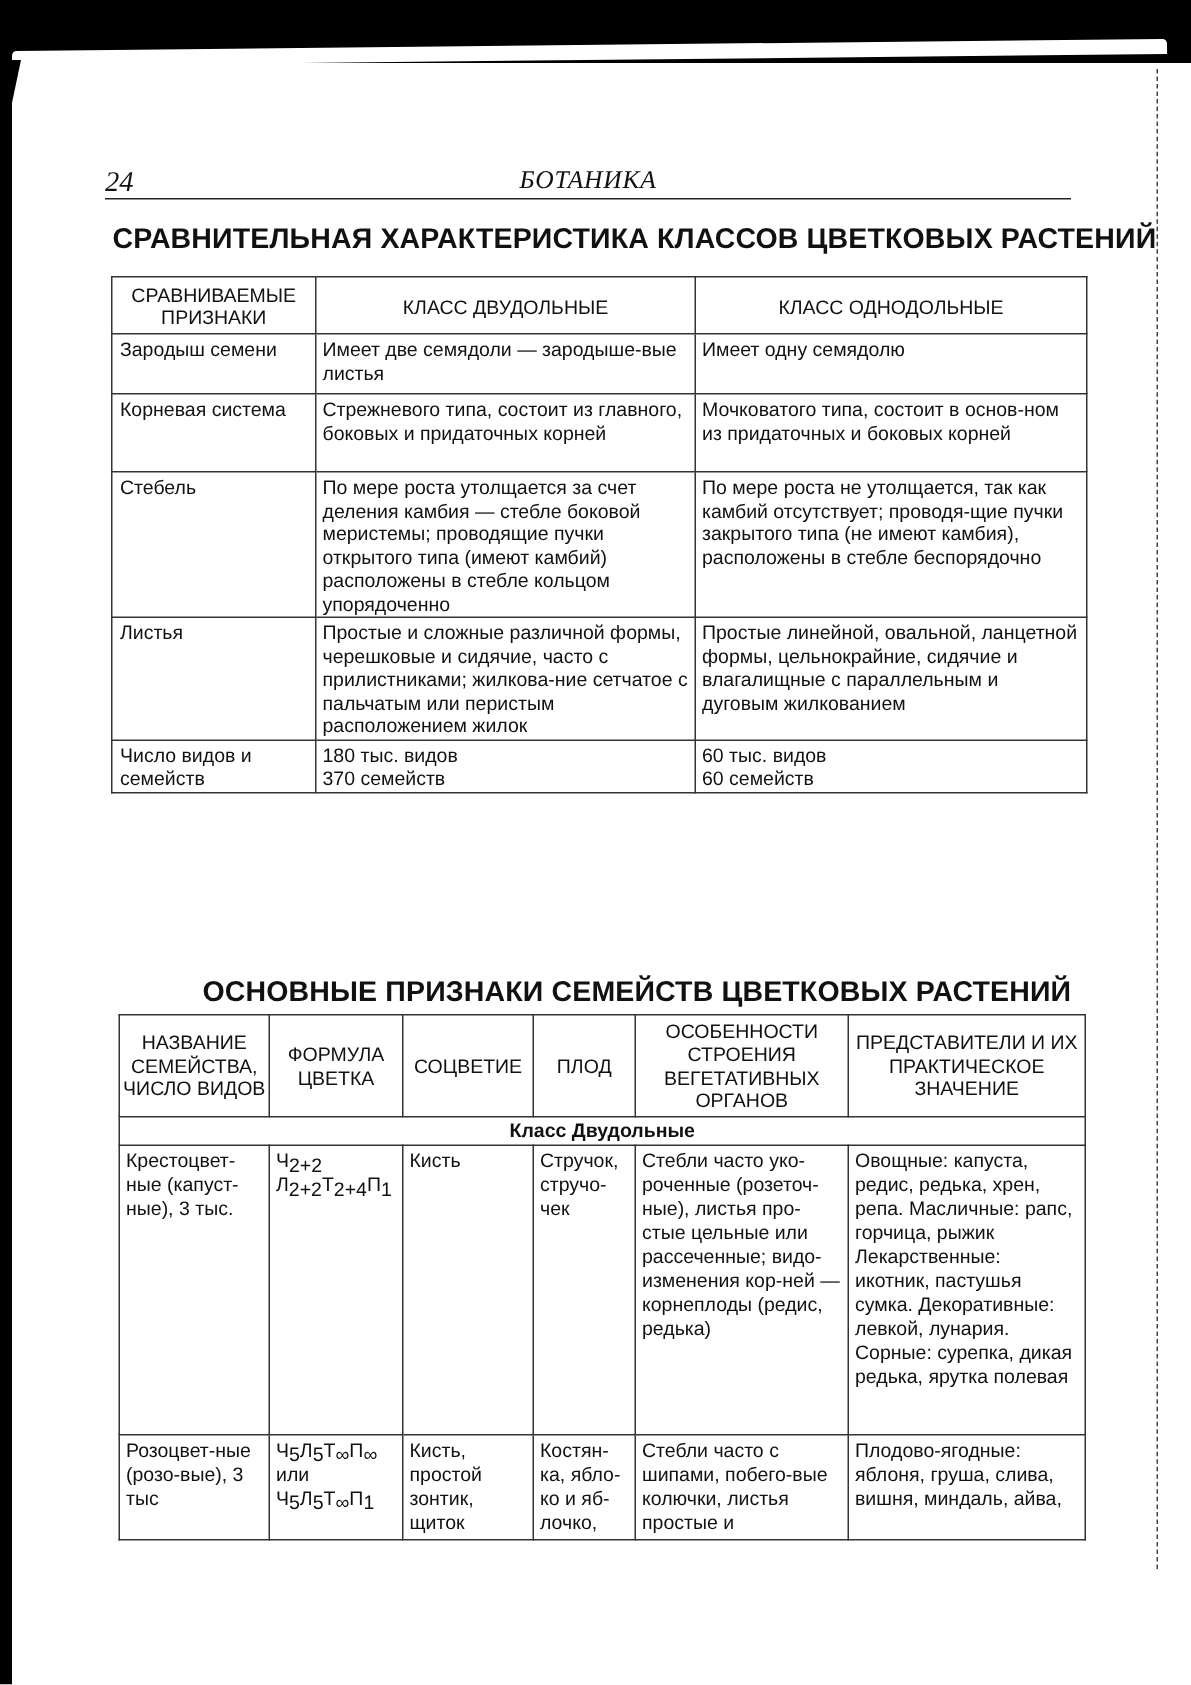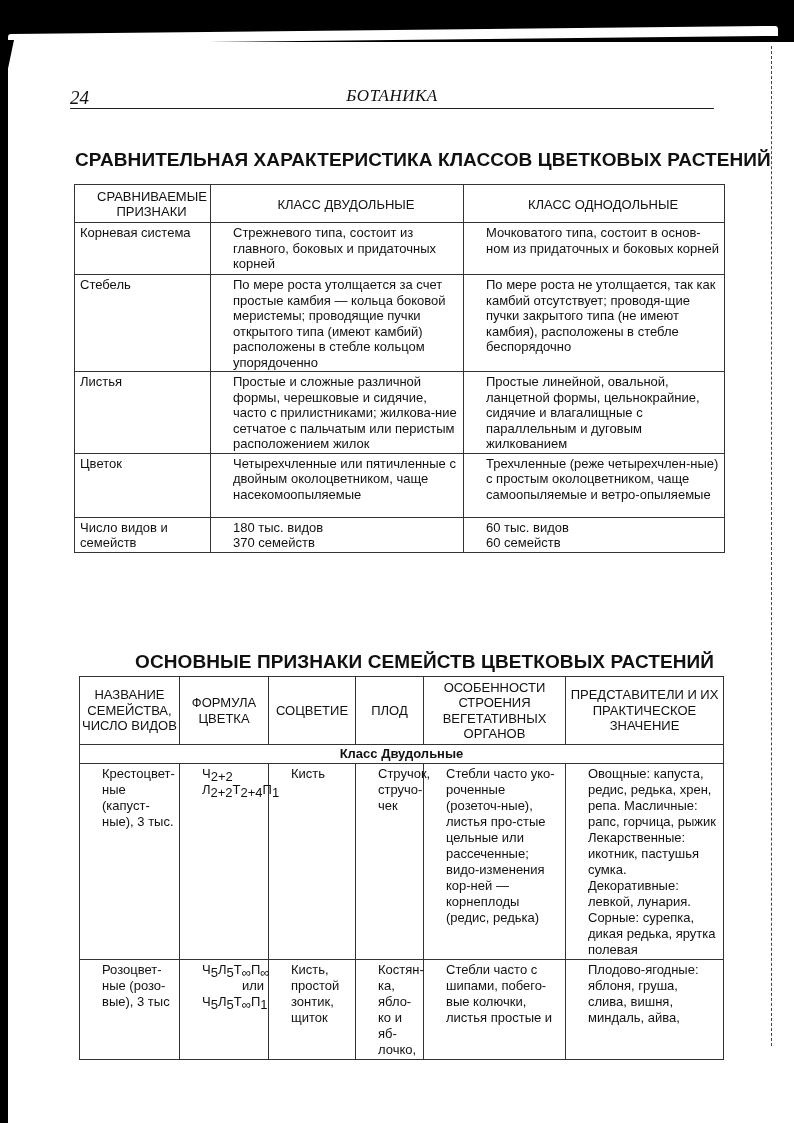--- a/index.html
+++ b/index.html
@@ -21,21 +21,21 @@
     }
     .scan-left-notch {
       position: absolute; left: 0; top: 40px; width: 14px; height: 40px; background: #000;
       clip-path: polygon(0 0, 100% 0, 40% 100%, 0 100%);
     }
     .scan-right-rule {
       position: absolute; left: 771px; top: 46px; width: 1px; height: 1000px;
       border-left: 1px dashed #444;
     }
     .page-header {
-      position: absolute; left: 70px; top: 88px; width: 644px; height: 20px;
+      position: absolute; left: 70px; top: 112px; width: 644px; height: 20px;
       border-bottom: 1.5px solid #222;
     }
     .page-number {
       position: absolute; left: 0; top: 0; font-family: "Liberation Serif", serif;
       font-style: italic; font-size: 19px; line-height: 20px;
     }
     .running-head {
       position: absolute; left: 0; right: 0; top: -2px; text-align: center;
       font-family: "Liberation Serif", serif; font-style: italic; font-size: 17px;
       letter-spacing: 0.5px;
@@ -45,32 +45,32 @@
       white-space: nowrap;
     }
     #title1 { left: 75px; top: 149px; }
     #title2 { left: 135px; top: 651px; }
 
     table {
       position: absolute; border-collapse: collapse; table-layout: fixed;
       font-size: 13px; line-height: 15.5px;
     }
     td, th {
-      border: 1px solid #333; vertical-align: top; padding: 2px 4px 1px 22px;
+      border: 1px solid #333; vertical-align: top; padding: 2px 4px 1px 4px;
       font-weight: normal; text-align: left;
     }
     #table1 { left: 74px; top: 184px; width: 650px; }
     #table1 th { text-align: center; vertical-align: middle; font-size: 13px; line-height: 15px; }
     #table1 td.feat { padding-left: 5px; }
     #table2 { left: 79px; top: 676px; width: 644px; font-size: 13px; line-height: 16px; }
     #table2 th { text-align: center; vertical-align: middle; line-height: 15.5px; padding: 2px 2px; }
     #table2 td.class-row { text-align: center; font-weight: bold; padding: 1px; }
     sub { font-size: 13px; vertical-align: -3px; line-height: 0; }
     .formula-line { display: block; white-space: nowrap; }
-    .formula-or { display: block; text-align: right; }
+    .formula-or { display: block; text-align: left; }
   </style>
 </head>
 <body>
 
 <div class="scan-top"></div>
 <div class="scan-top-edge"></div>
 <div class="scan-left"></div>
 <div class="scan-left-notch"></div>
 <div class="scan-right-rule"></div>
 
@@ -88,39 +88,39 @@
       <col style="width:261px">
   </colgroup>
   <thead>
     <tr style="height:38px">
       <th>СРАВНИВАЕМЫЕ ПРИЗНАКИ</th>
       <th>КЛАСС ДВУДОЛЬНЫЕ</th>
       <th>КЛАСС ОДНОДОЛЬНЫЕ</th>
     </tr>
   </thead>
   <tbody id="t1body">
+      <tr style="height: 40px;">
+        <td class="feat">Зародыш семени</td>
+        <td>Имеет две семядоли — зародыше-вые листья</td>
+        <td>Имеет одну семядолю</td>
+      </tr>
       <tr style="height: 52px; margin-top: 21px;">
         <td class="feat">Корневая система</td>
         <td>Стрежневого типа, состоит из главного, боковых и придаточных корней</td>
         <td>Мочковатого типа, состоит в основ-ном из придаточных и боковых корней</td>
       </tr>
       <tr style="height: 94px;">
         <td class="feat">Стебель</td>
-        <td>По мере роста утолщается за счет простые камбия — кольца боковой меристемы; проводящие пучки открытого типа (имеют камбий) расположены в стебле кольцом упорядоченно</td>
+        <td>По мере роста утолщается за счет деления камбия — стебле боковой меристемы; проводящие пучки открытого типа (имеют камбий) расположены в стебле кольцом упорядоченно</td>
         <td>По мере роста не утолщается, так как камбий отсутствует; проводя-щие пучки закрытого типа (не имеют камбия), расположены в стебле беспорядочно</td>
       </tr>
       <tr style="height: 80px;">
         <td class="feat">Листья</td>
         <td>Простые и сложные различной формы, черешковые и сидячие, часто с прилистниками; жилкова-ние сетчатое с пальчатым или перистым расположением жилок</td>
         <td>Простые линейной, овальной, ланцетной формы, цельнокрайние, сидячие и влагалищные с параллельным и дуговым жилкованием</td>
-      </tr>
-      <tr style="height: 64px;">
-        <td class="feat">Цветок</td>
-        <td>Четырехчленные или пятичленные с двойным околоцветником, чаще насекомоопыляемые</td>
-        <td>Трехчленные (реже четырехчлен-ные) с простым околоцветником, чаще самоопыляемые и ветро-опыляемые</td>
       </tr>
       <tr style="height: 34px;">
         <td class="feat">Число видов и семейств</td>
         <td>
           <span style="display: block;">180 тыс. видов</span>
           <span style="display: block;">370 семейств</span>
         </td>
         <td>
           <span style="display: block;">60 тыс. видов</span>
           <span style="display: block;">60 семейств</span>

